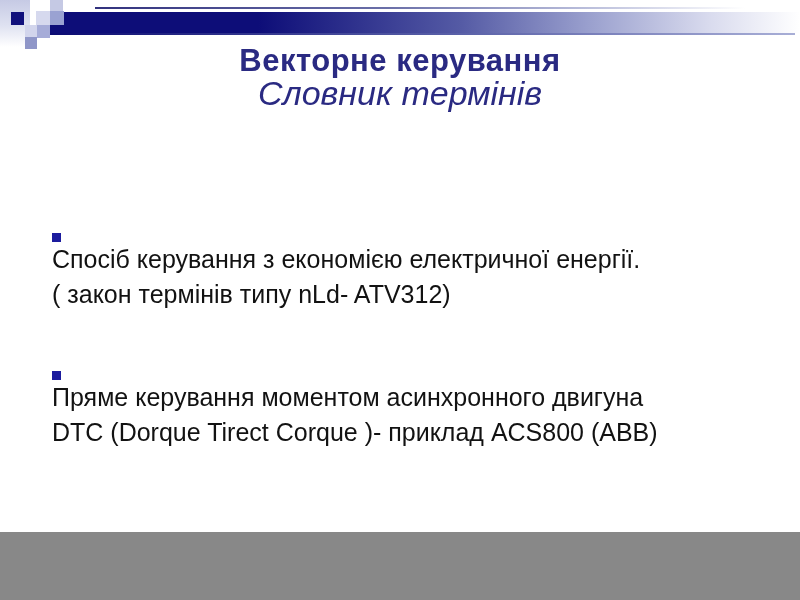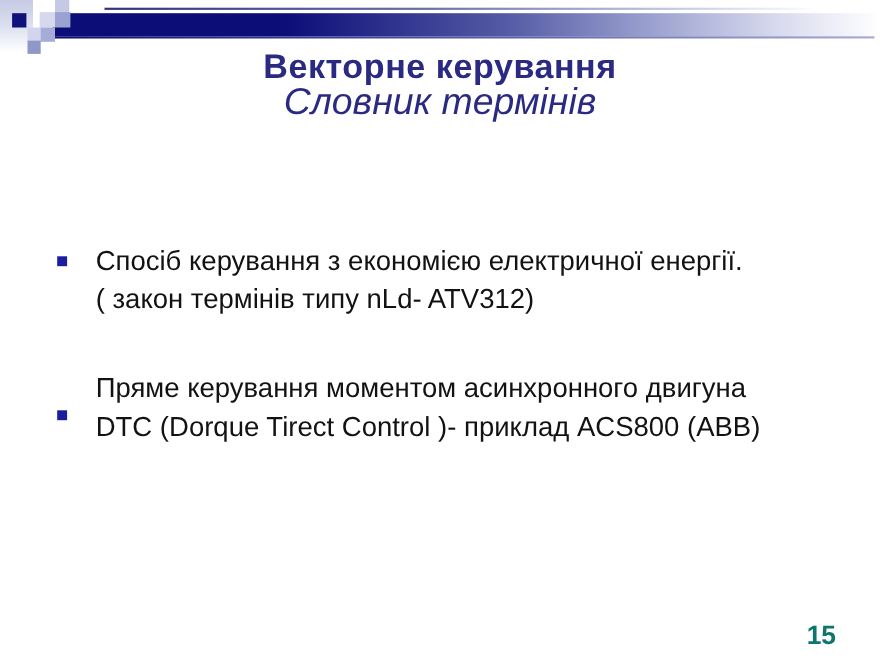--- a/index.html
+++ b/index.html
@@ -1,19 +1,19 @@
 <!DOCTYPE html>
 <html><head>
 <meta charset="utf-8">
 <style>
   html, body { margin: 0; padding: 0; background: #888; }
   .slide {
     position: relative;
     width: 800px;
-    height: 600px;
+    height: 532px;
     background: #ffffff;
     overflow: hidden;
     font-family: "Liberation Sans", sans-serif;
   }
 
   
   .deco-line-top {
     position: absolute; left: 95px; top: 7px; width: 650px; height: 2px;
     background: linear-gradient(to right, #32327e 0%, #6a6fa8 45%, #b8bcda 75%, rgba(255,255,255,0) 100%);
   }
@@ -49,22 +49,22 @@
   }
   .subtitle {
     font-size: 34px; font-style: italic; line-height: 28px; margin-top: 2px;
   }
 
   
   .content {
     position: absolute; left: 52px; top: 220px; width: 710px;
     color: #121212;
   }
-  .bullet-item { display: flex; align-items: flex-start; }
-  .bullet-item + .bullet-item { margin-top: 46px; align-items: center; }
+  .bullet-item { display: flex; align-items: flex-start; flex-direction: column; }
+  .bullet-item + .bullet-item { margin-top: 46px; }
   .bullet-marker {
     flex: 0 0 9px; width: 9px; height: 9px;
     background: #1c1c9e; margin-top: 13px; margin-right: 26px;
   }
   .bullet-text { font-size: 25px; line-height: 35px; }
   .bullet-text .line { white-space: nowrap; }
   .b { font-weight: normal; }
 
   
   .page-number {
@@ -101,21 +101,21 @@
       <div class="bullet-text">
         <div class="line"><span>Спосіб керування з економією електричної енергії.</span></div>
         <div class="line"><span>( закон термінів типу </span><span class="b">nLd</span><span>- ATV312)</span></div>
       </div>
     </div>
 
     <div class="bullet-item">
       <span class="bullet-marker"></span>
       <div class="bullet-text">
         <div class="line"><span>Пряме керування моментом асинхронного двигуна</span></div>
-        <div class="line"><span>DTC (</span><span class="b">D</span><span>orque </span><span class="b">T</span><span>irect </span><span class="b">C</span><span>ontrol )- приклад ACS800 (ABB)</span></div>
+        <div class="line"><span>DTC (</span><span class="b">D</span><span>orque </span><span class="b">T</span><span>irect </span><span class="b">C</span><span>orque )- приклад ACS800 (ABB)</span></div>
       </div>
     </div>
 
   </div>
 
   <div class="page-number">15</div>
 
 </div>
 
 </body></html>

